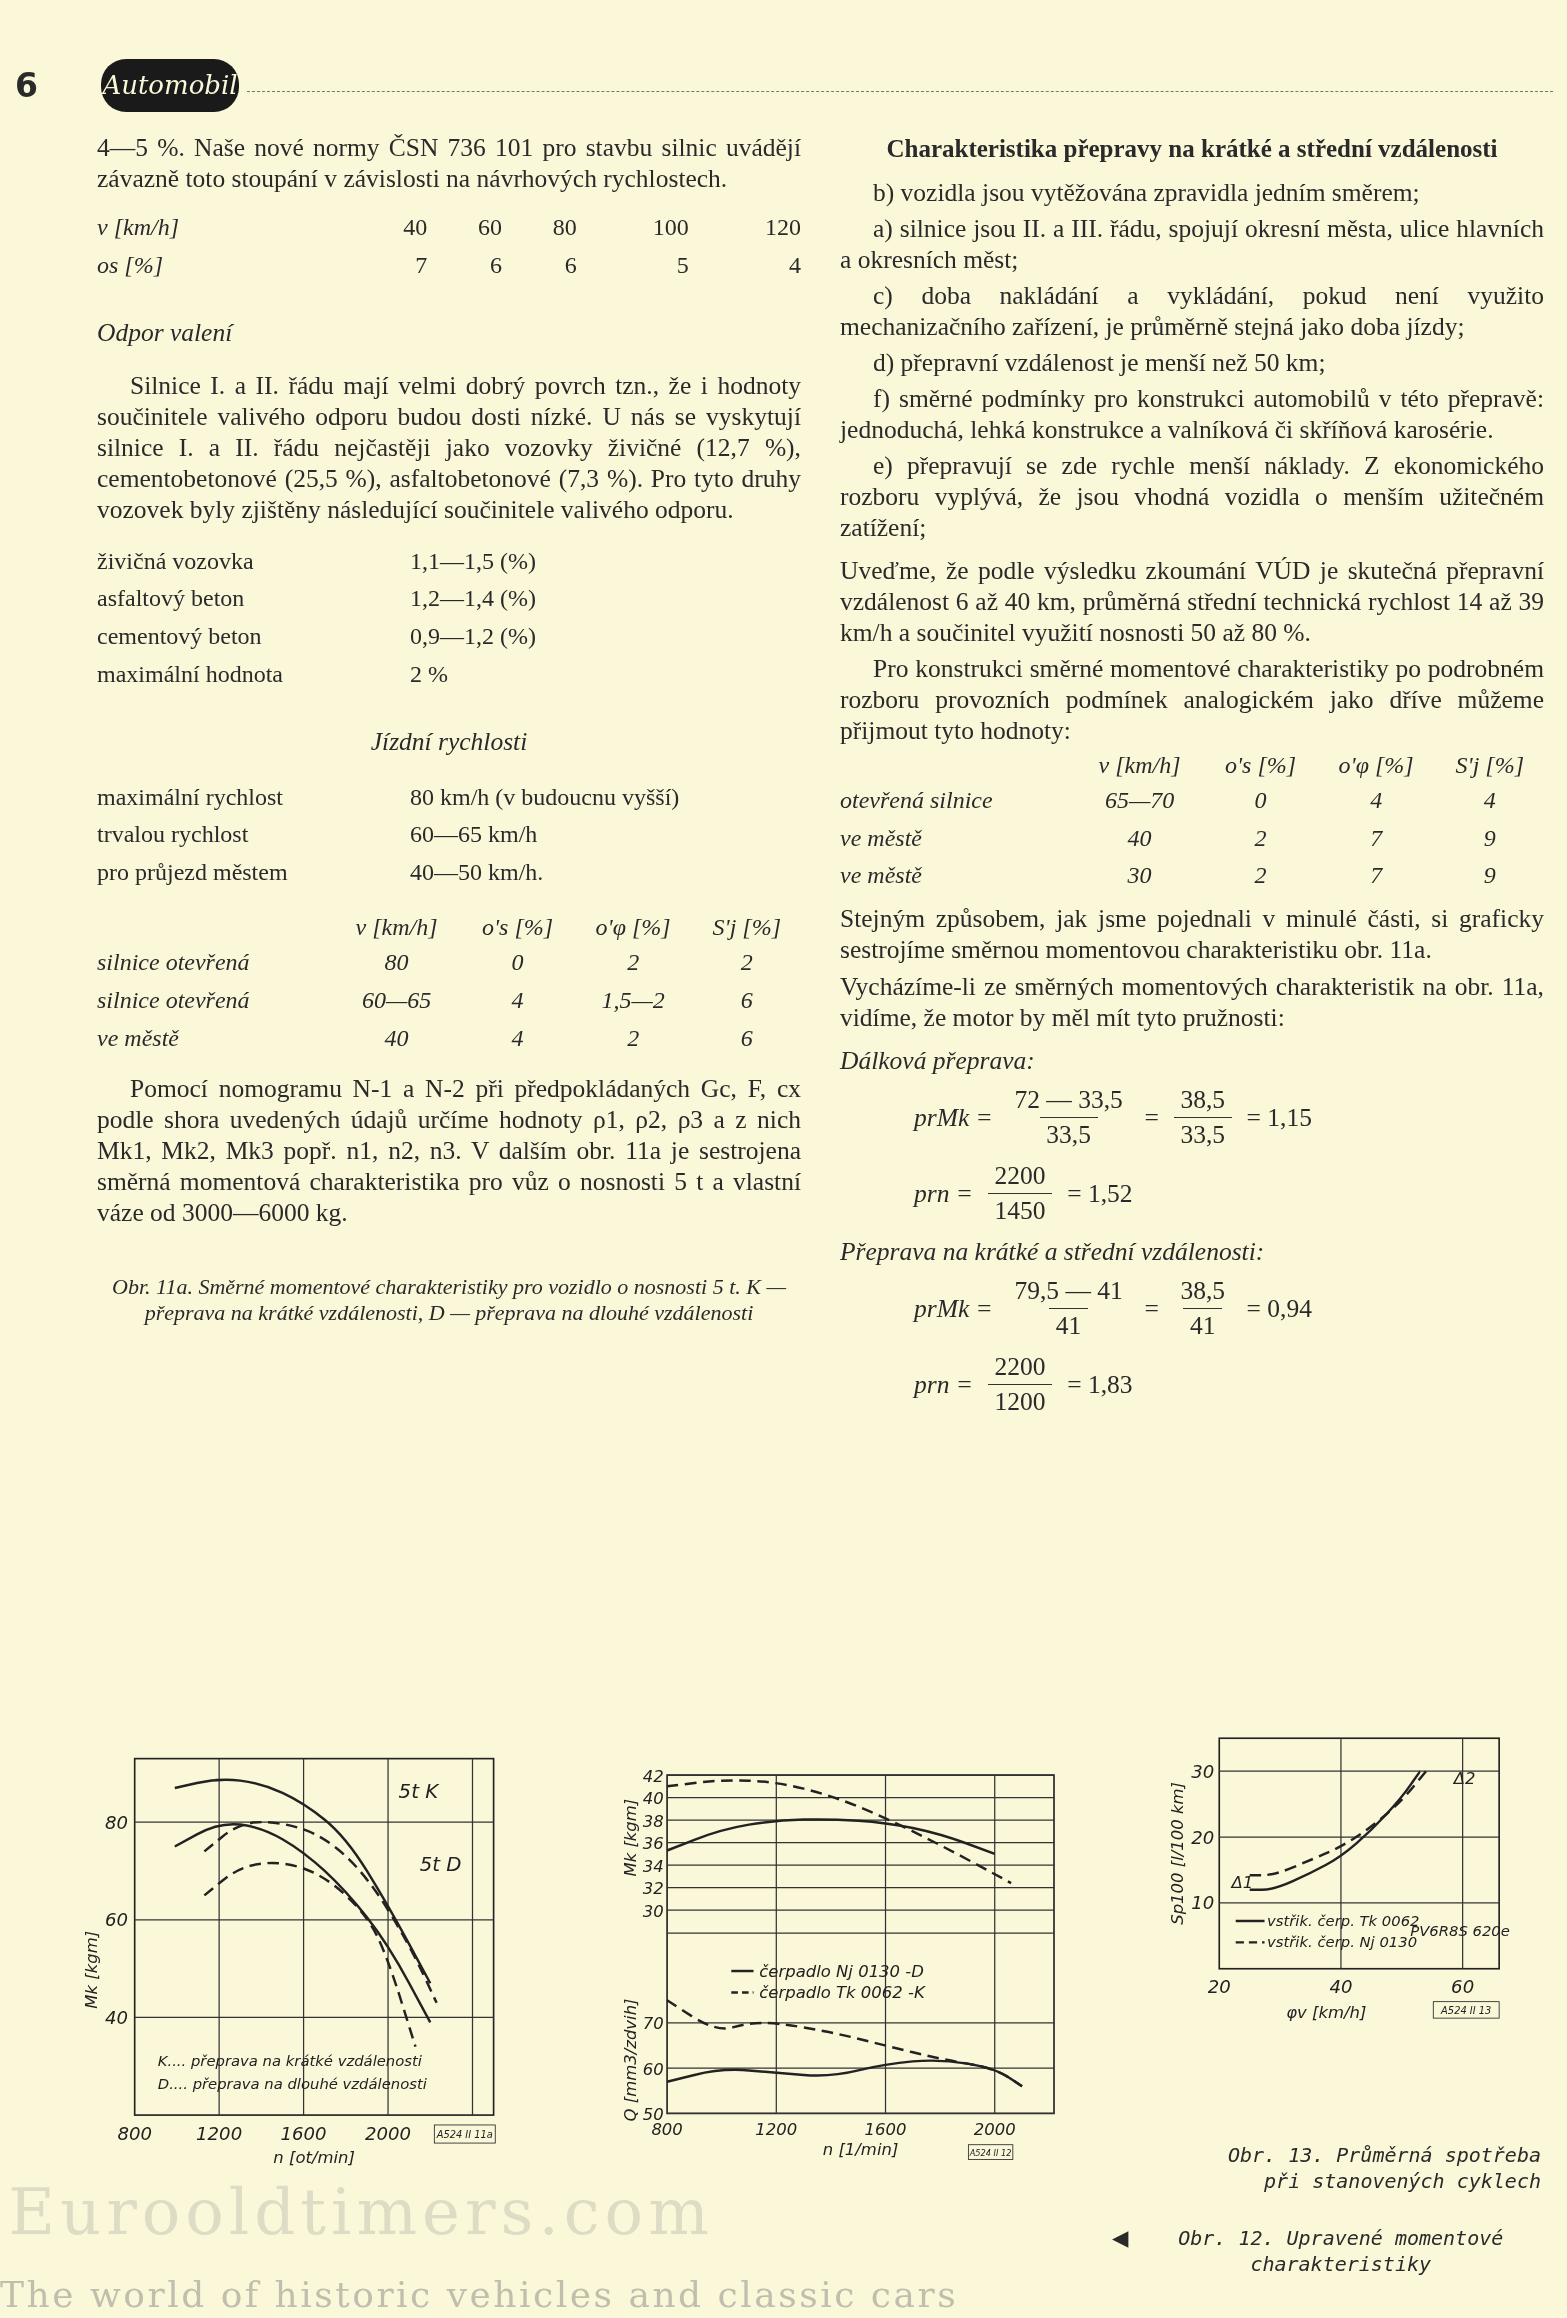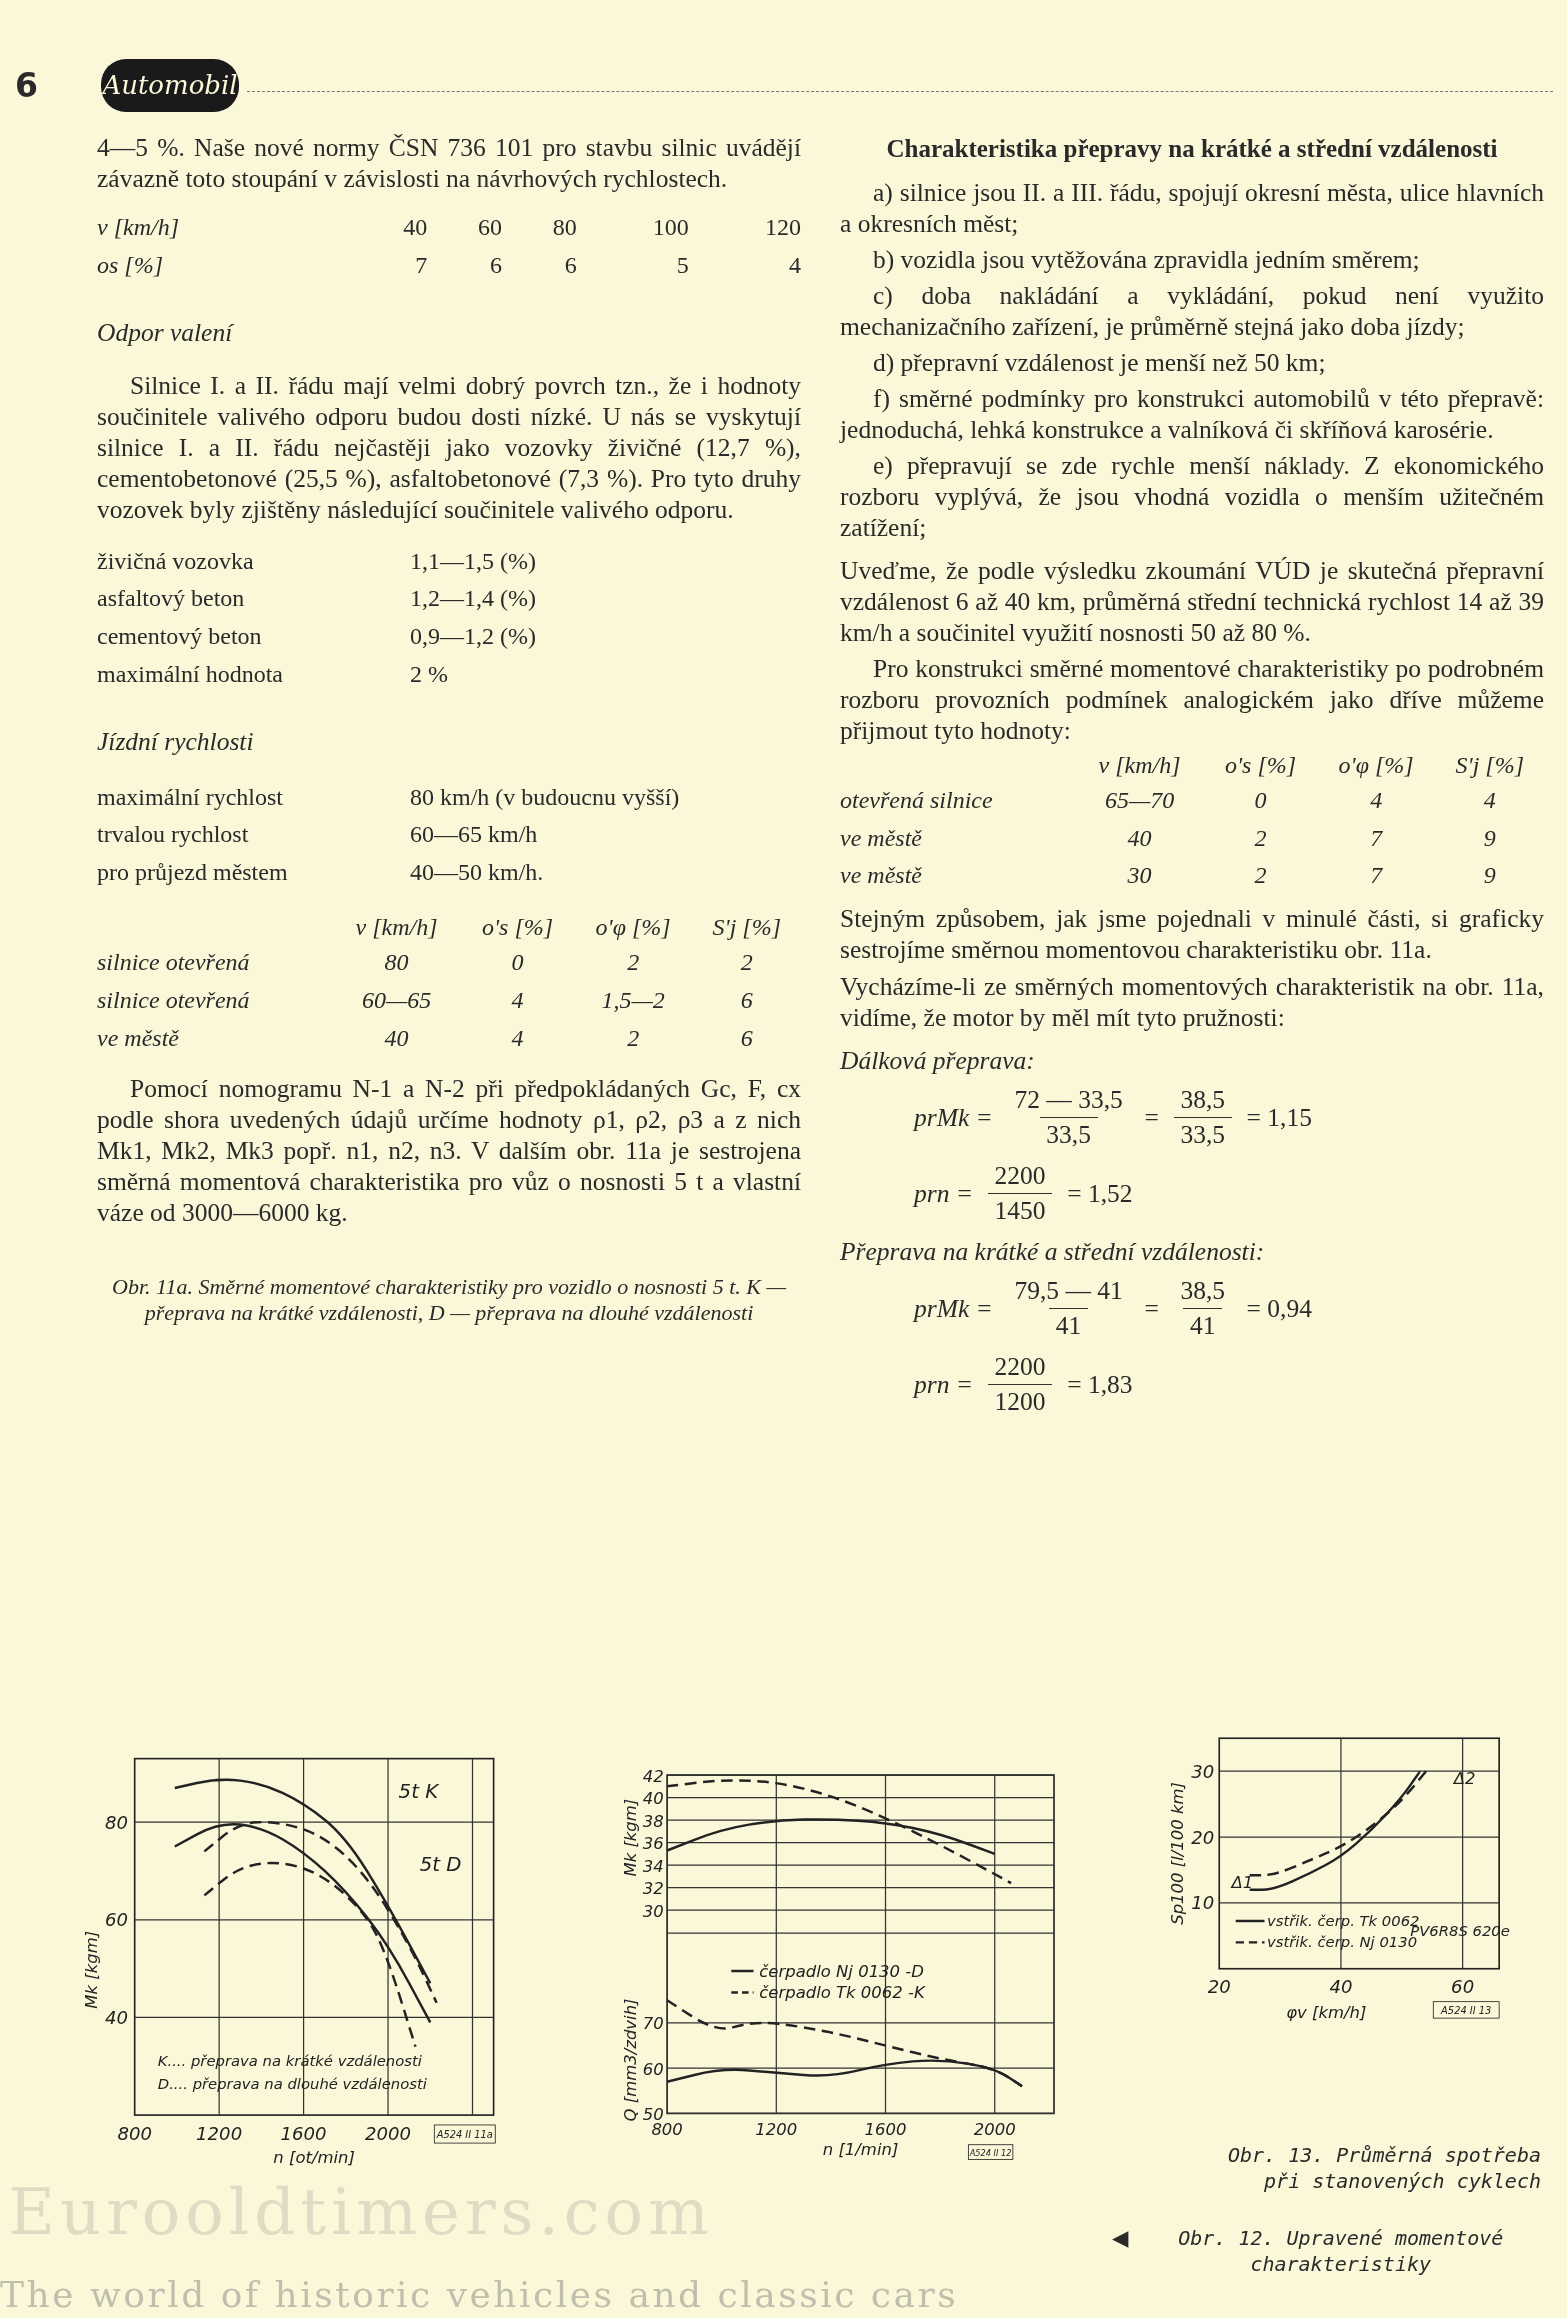--- a/index.html
+++ b/index.html
@@ -80,21 +80,21 @@
         <tr>
           <td style="width:313px">cementový beton</td>
           <td>0,9—1,2 (%)</td>
         </tr>
         <tr>
           <td style="width:313px">maximální hodnota</td>
           <td>2 %</td>
         </tr>
       </tbody>
   </table>
-  <div class="sec-title" style="margin-top:33px;">Jízdní rychlosti</div>
+  <div class="sec-title" style="margin-top:33px;text-align:center;">Jízdní rychlosti</div>
   <table style="margin-top:16.5px;">
     <tbody id="speed-body">
         <tr>
           <td style="width:313px">maximální rychlost</td>
           <td>80 km/h (v budoucnu vyšší)</td>
         </tr>
         <tr>
           <td style="width:313px">trvalou rychlost</td>
           <td>60—65 km/h</td>
         </tr>
@@ -138,22 +138,22 @@
         </tr>
       </tbody>
   </table>
   <p class="indent" style="margin-top:16.5px;">Pomocí nomogramu N-1 a N-2 při předpokládaných Gc, F, cx podle shora uvedených údajů určíme hodnoty ρ1, ρ2, ρ3 a z nich Mk1, Mk2, Mk3 popř. n1, n2, n3. V dalším obr. 11a je sestrojena směrná momentová charakteristika pro vůz o nosnosti 5 t a vlastní váze od 3000—6000 kg.</p>
   <div class="caption" style="margin-top:46px;">Obr. 11a. Směrné momentové charakteristiky pro vozidlo o nosnosti 5 t. K — přeprava na krátké vzdálenosti, D — přeprava na dlouhé vzdálenosti</div>
 </div>
 
 <div class="col col-right">
   <div class="heading">Charakteristika přepravy na krátké a střední vzdálenosti</div>
   <div id="right-items">
+      <p class="indent" style="margin-bottom:5px;">b) vozidla jsou vytěžována zpravidla jedním směrem;</p>
       <p class="indent" style="margin-bottom:5px;">a) silnice jsou II. a III. řádu, spojují okresní města, ulice hlavních a okresních měst;</p>
-      <p class="indent" style="margin-bottom:5px;">b) vozidla jsou vytěžována zpravidla jedním směrem;</p>
       <p class="indent" style="margin-bottom:5px;">c) doba nakládání a vykládání, pokud není využito mechanizačního zařízení, je průměrně stejná jako doba jízdy;</p>
       <p class="indent" style="margin-bottom:5px;">d) přepravní vzdálenost je menší než 50 km;</p>
       <p class="indent" style="margin-bottom:5px;">f) směrné podmínky pro konstrukci automobilů v této přepravě: jednoduchá, lehká konstrukce a valníková či skříňová karosérie.</p>
       <p class="indent" style="margin-bottom:5px;">e) přepravují se zde rychle menší náklady. Z ekonomického rozboru vyplývá, že jsou vhodná vozidla o menším užitečném zatížení;</p>
     </div>
   <p style="margin-top:12px;">Uveďme, že podle výsledku zkoumání VÚD je skutečná přepravní vzdálenost 6 až 40 km, průměrná střední technická rychlost 14 až 39 km/h a součinitel využití nosnosti 50 až 80 %.</p>
   <p class="indent" style="margin-top:5px;">Pro konstrukci směrné momentové charakteristiky po podrobném rozboru provozních podmínek analogickém jako dříve můžeme přijmout tyto hodnoty:</p>
   <table style="width:100%;margin-top:3.3px;">
     <thead>
         <tr id="rf-head">

